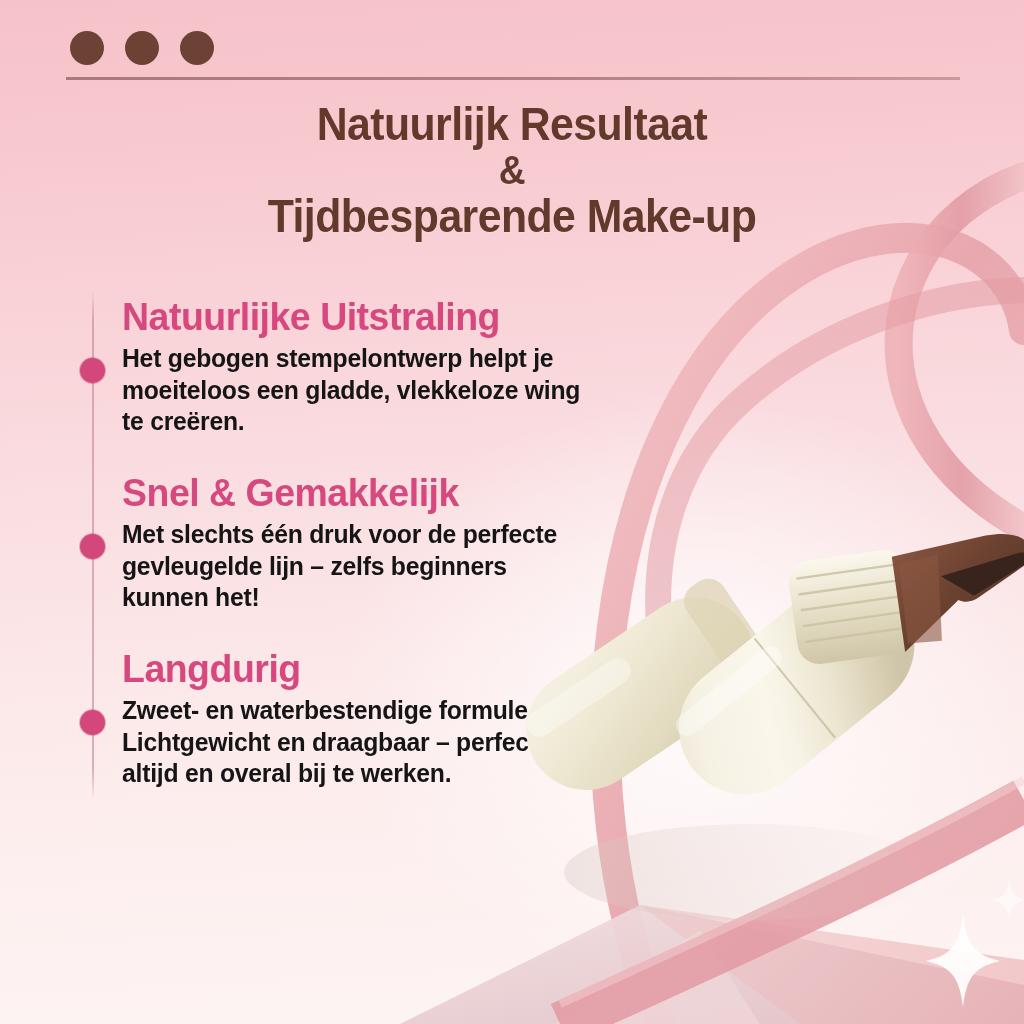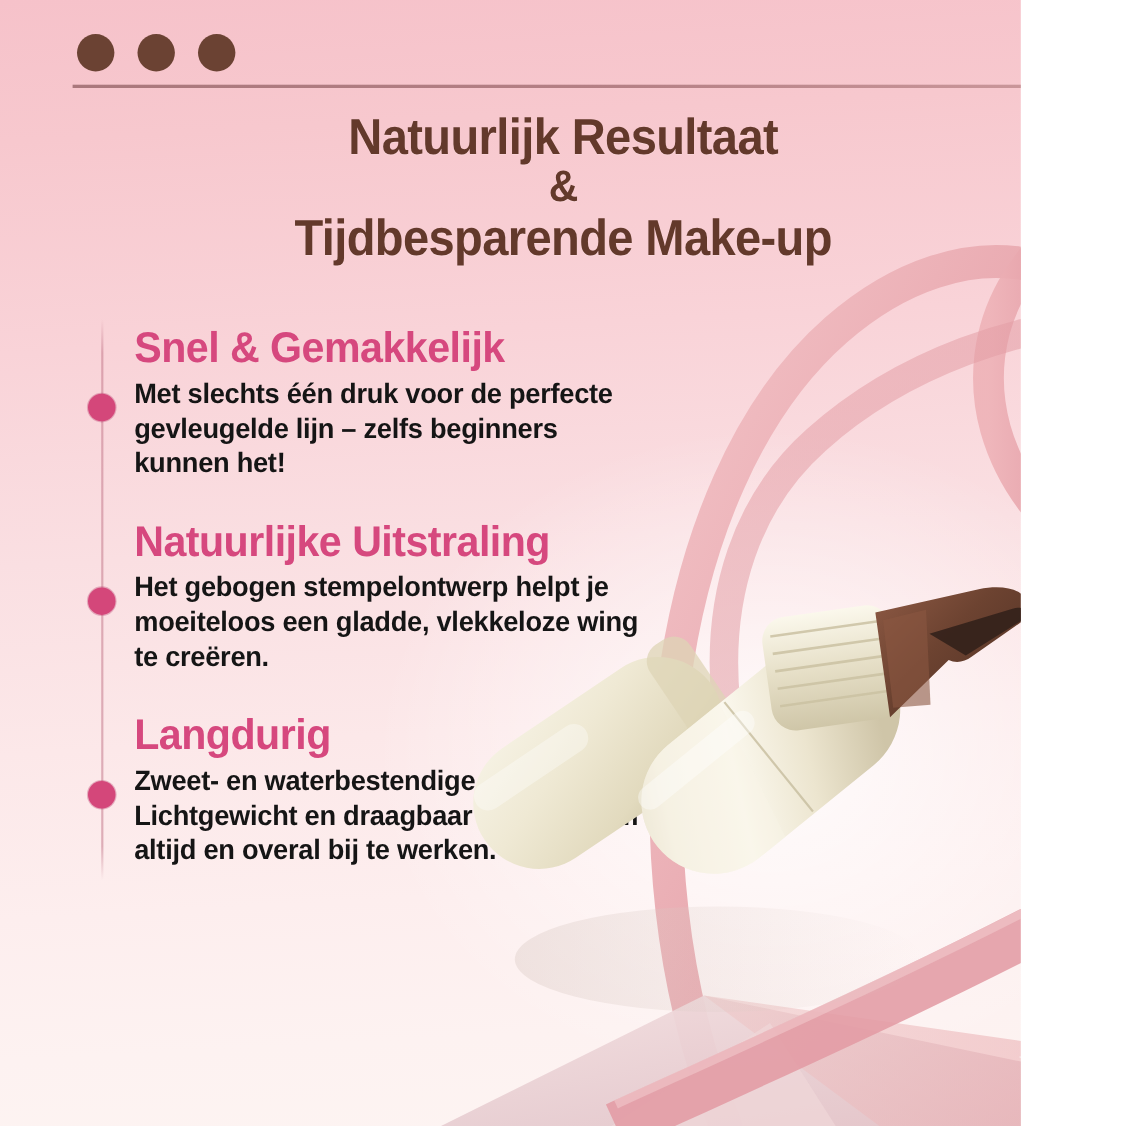--- a/index.html
+++ b/index.html
@@ -8,21 +8,21 @@
   }
   body {
     width: 1024px;
     height: 1024px;
     overflow: hidden;
     font-family: "Liberation Sans", sans-serif;
   }
 
   #poster {
     position: relative;
-    width: 928px;
+    width: 1024px;
     height: 1024px;
     overflow: hidden;
     background: linear-gradient(177deg,
         #f6c2ca 0%,
         #f7c8ce 12%,
         #f9d3d8 30%,
         #fadfe2 48%,
         #fce8e9 64%,
         #fdeeee 78%,
         #fdf2f1 90%,
@@ -225,28 +225,28 @@
     <span class="title-line title-amp">&amp;</span>
     <span class="title-line">Tijdbesparende Make-up</span>
   </div>
 
   <div class="timeline-line"></div>
 
   <div class="features">
 
     <div class="feature">
       <span class="feature-dot"></span>
+      <p class="feature-heading">Natuurlijke Uitstraling</p>
+      <p class="feature-body">Het gebogen stempelontwerp helpt je moeiteloos een gladde, vlekkeloze wing te creëren.</p>
+    </div>
+
+    <div class="feature">
+      <span class="feature-dot"></span>
       <p class="feature-heading">Snel &amp; Gemakkelijk</p>
       <p class="feature-body">Met slechts één druk voor de perfecte gevleugelde lijn – zelfs beginners kunnen het!</p>
-    </div>
-
-    <div class="feature">
-      <span class="feature-dot"></span>
-      <p class="feature-heading">Natuurlijke Uitstraling</p>
-      <p class="feature-body">Het gebogen stempelontwerp helpt je moeiteloos een gladde, vlekkeloze wing te creëren.</p>
     </div>
 
     <div class="feature">
       <span class="feature-dot"></span>
       <p class="feature-heading">Langdurig</p>
       <p class="feature-body">Zweet- en waterbestendige formule. Lichtgewicht en draagbaar – perfect om altijd en overal bij te werken.</p>
     </div>
 
   </div>
 

